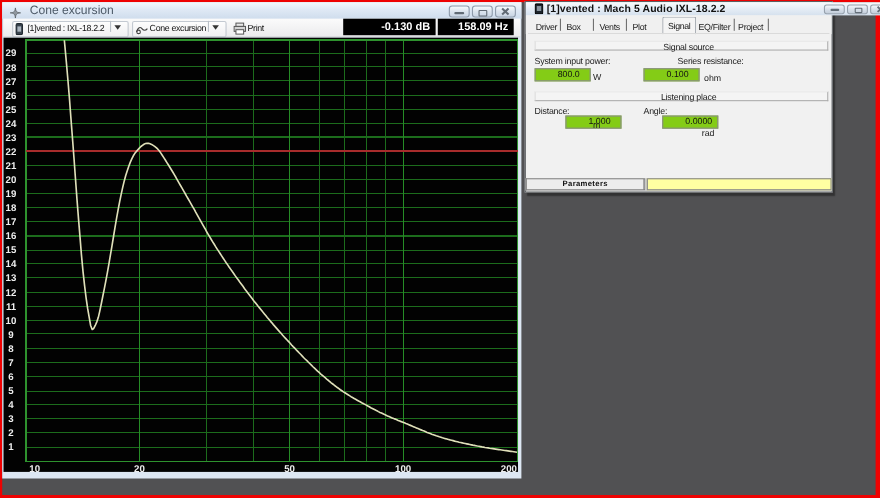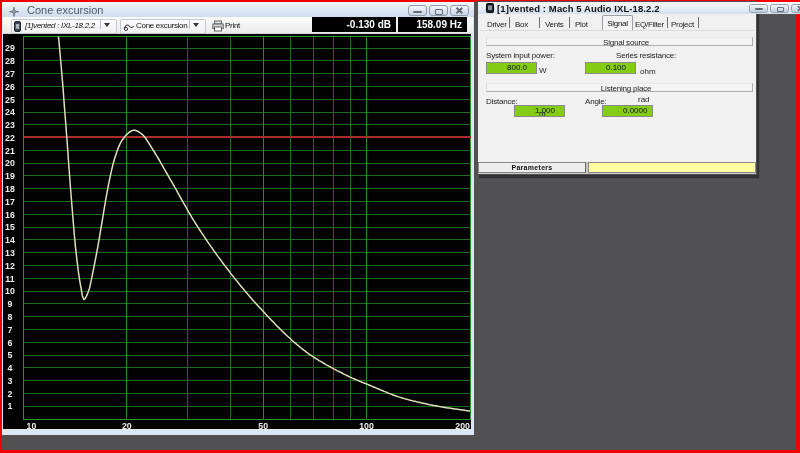--- a/index.html
+++ b/index.html
@@ -76,21 +76,21 @@
           </svg>
         </div>
     </div>
   </div>
   <div class="toolbar">
     <div class="tbgroup" style="left:8px;width:104px;"></div>
     <svg width="7" height="11" style="position:absolute;left:11px;top:3.5px">
         <rect x="0.5" y="0.5" width="6" height="10" rx="1.5" fill="#3a444e" stroke="#202830"></rect>
         <rect x="1.8" y="3" width="3.4" height="4.8" fill="#aab4be"></rect>
       </svg>
-    <div class="tbtxt" style="left:22px;font-style:italic;">[1]vented : IXL-18.2.2</div>
+    <div class="tbtxt" style="left:22px;">[1]vented : IXL-18.2.2</div>
     <div class="vsep" style="left:97px;"></div>
     <div class="arrow" style="left:101px;"></div>
     <div class="tbgroup" style="left:117px;width:84px;"></div>
     <svg width="13" height="10" style="position:absolute;left:120px;top:5px">
         <path d="M1 7 Q3.5 1 6 4 T11 4" stroke="#444" stroke-width="1.1" fill="none"></path>
         <circle cx="3" cy="7" r="1.6" fill="none" stroke="#444" stroke-width="1"></circle>
       </svg>
     <div class="tbtxt" style="left:133px;">Cone excursion</div>
     <div class="vsep" style="left:186px;"></div>
     <div class="arrow" style="left:190px;"></div>
@@ -228,19 +228,19 @@
     <div class="field" style="left:6px;top:31px;width:51px;">800.0</div>
     <div class="unit" style="left:59px;top:35px;">W</div>
     <div class="field" style="left:105px;top:31px;width:51px;">0.100</div>
     <div class="unit" style="left:160px;top:36px;">ohm</div>
     <div class="gbar" style="top:52px;">Listening place</div>
     <div class="lbl" style="left:6px;top:66px;">Distance:</div>
     <div class="lbl" style="left:105px;top:66px;">Angle:</div>
     <div class="field" style="left:6px;top:74px;width:51px;margin-left:28px;">1.000</div>
     <div class="unit" style="left:59px;top:78px;">m</div>
     <div class="field" style="left:105px;top:74px;width:51px;margin-left:17px;">0.0000</div>
-    <div class="unit" style="left:158px;top:64px;">rad</div>
+    <div class="unit" style="left:158px;top:86px;">rad</div>
   </div>
   <div class="params">
     <div class="pcell">Parameters</div>
     <div class="ycell"></div>
   </div>
 </div>
 
 </body></html>

